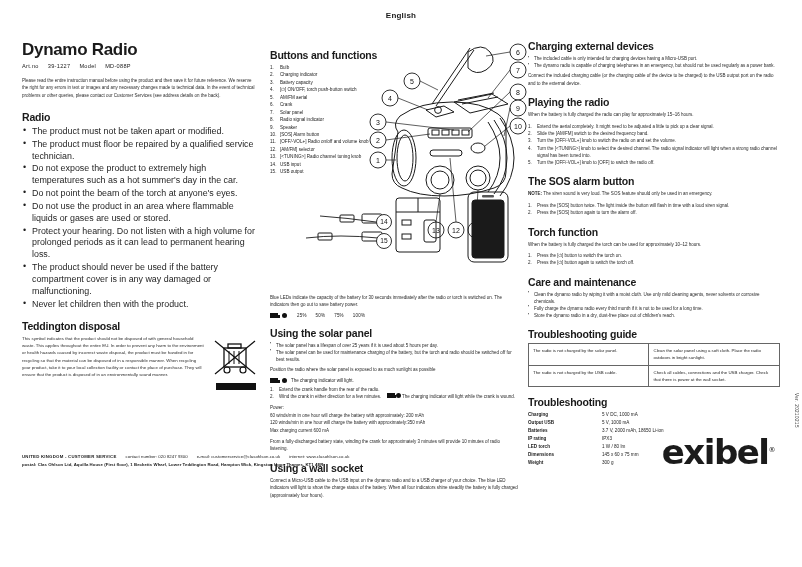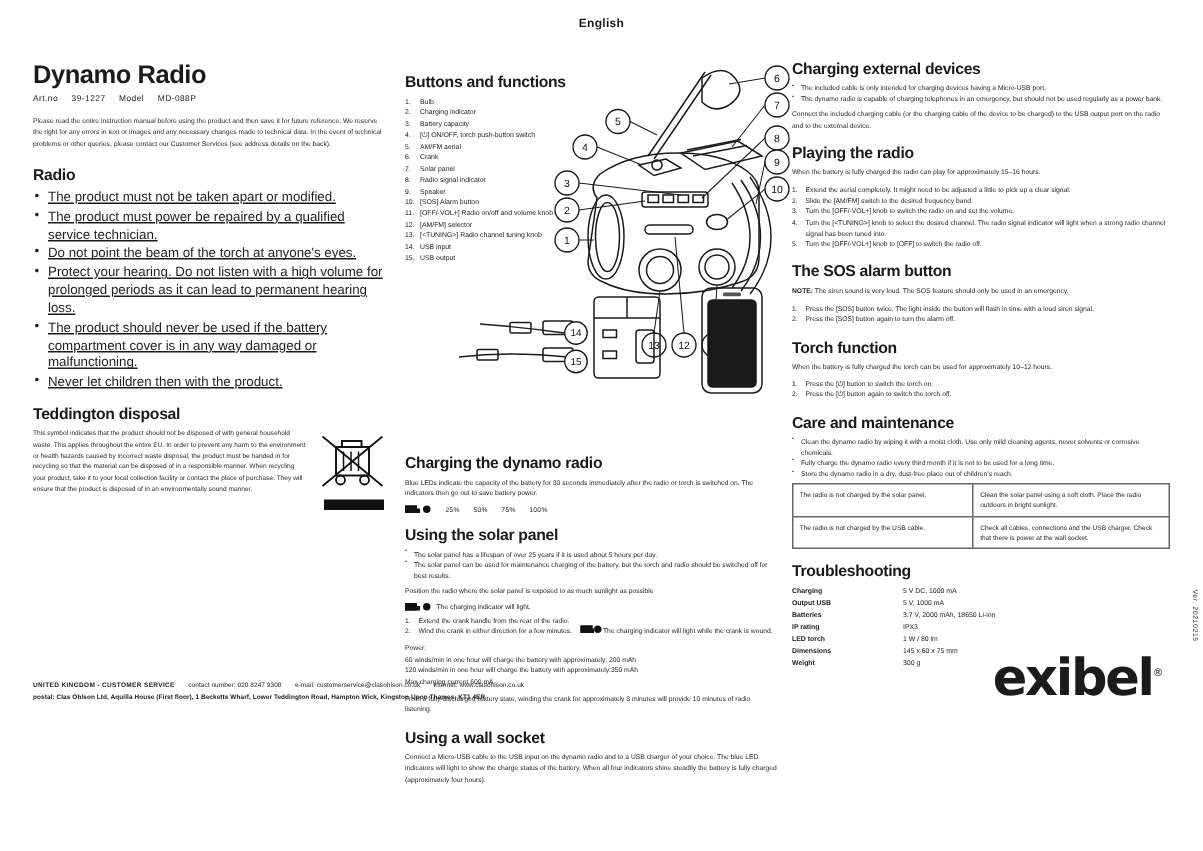--- a/index.html
+++ b/index.html
@@ -49,21 +49,21 @@
     text-align: left;
   }
 
   h2 {
     font-size: 10.5px;
     font-weight: bold;
     letter-spacing: -.2px;
     margin: 9px 0 3px 0;
   }
 
-  ul.safety { list-style: none; margin-top: 1px; text-decoration: underline; }
+  ul.safety { list-style: none; margin-top: 1px; }
   ul.safety li {
     font-size: 8.9px;
     line-height: 1.33;
     padding-left: 10px;
     position: relative;
     margin-bottom: 1px;
     color: #1f1f1f;
   }
   ul.safety li::before {
     content: "•";
@@ -187,22 +187,24 @@
     <div class="col col-left">
       <h1 class="title">Dynamo Radio</h1>
       <div class="artline">
         <span>Art.no</span><span>39-1227</span><span>Model</span><span>MD-088P</span>
       </div>
       <p class="intro">Please read the entire instruction manual before using the product and then save it for future reference. We reserve the right for any errors in text or images and any necessary changes made to technical data. In the event of technical problems or other queries, please contact our Customer Services (see address details on the back).</p>
 
       <h2>Radio</h2>
       <ul class="safety">
         <li>The product must not be taken apart or modified.</li>
-        <li>The product must power be repaired by a qualified service technician.</li>
+        <li>The product must floor be repaired by a qualified service technician.</li>
+        <li>Do not expose the product to extremely high temperatures such as a hot summer's day in the car.</li>
         <li>Do not point the beam of the torch at anyone's eyes.</li>
+        <li>Do not use the product in an area where flammable liquids or gases are used or stored.</li>
         <li>Protect your hearing. Do not listen with a high volume for prolonged periods as it can lead to permanent hearing loss.</li>
         <li>The product should never be used if the battery compartment cover is in any way damaged or malfunctioning.</li>
         <li>Never let children then with the product.</li>
       </ul>
 
       <h2>Teddington disposal</h2>
       <div class="disposal-wrap">
         <div class="disposal-text">This symbol indicates that the product should not be disposed of with general household waste. This applies throughout the entire EU. In order to prevent any harm to the environment or health hazards caused by incorrect waste disposal, the product must be handed in for recycling so that the material can be disposed of in a responsible manner. When recycling your product, take it to your local collection facility or contact the place of purchase. They will ensure that the product is disposed of in an environmentally sound manner.</div>
         <div class="disposal-icon">
           <svg class="bin-svg" width="46" height="40" viewBox="0 0 46 40">
@@ -236,21 +238,20 @@
         <li>[SOS] Alarm button</li>
         <li>[OFF/-VOL+] Radio on/off and volume knob</li>
         <li>[AM/FM] selector</li>
         <li>[&lt;TUNING&gt;] Radio channel tuning knob</li>
         <li>USB input</li>
         <li>USB output</li>
       </ol>
 
       <div style="height:118px"></div>
 
-      <h2>Charging the dynamo radio</h2>
       <p class="body">Blue LEDs indicate the capacity of the battery for 30 seconds immediately after the radio or torch is switched on. The indicators then go out to save battery power.</p>
       <div class="led-row">
         <span class="ic-batt"></span>
         <span class="ic-dot"></span>
         <span class="led-pct">
           <span>25%</span>
           <span>50%</span>
           <span>75%</span>
           <span>100%</span>
         </span>
@@ -320,20 +321,21 @@
         <li>Press the [⏻] button again to switch the torch off.</li>
       </ol>
 
       <h2>Care and maintenance</h2>
       <ul class="bul">
         <li>Clean the dynamo radio by wiping it with a moist cloth. Use only mild cleaning agents, never solvents or corrosive chemicals.</li>
         <li>Fully charge the dynamo radio every third month if it is not to be used for a long time.</li>
         <li>Store the dynamo radio in a dry, dust-free place out of children's reach.</li>
       </ul>
 
+      <h2>Troubleshooting guide</h2>
       <table class="trouble">
         <tbody>
             <tr>
           <td class="c1">The radio is not charged by the solar panel.</td>
           <td>Clean the solar panel using a soft cloth. Place the radio outdoors in bright sunlight.</td>
         </tr>
         <tr>
           <td class="c1">The radio is not charged by the USB cable.</td>
           <td>Check all cables, connections and the USB charger. Check that there is power at the wall socket.</td>
         </tr>

